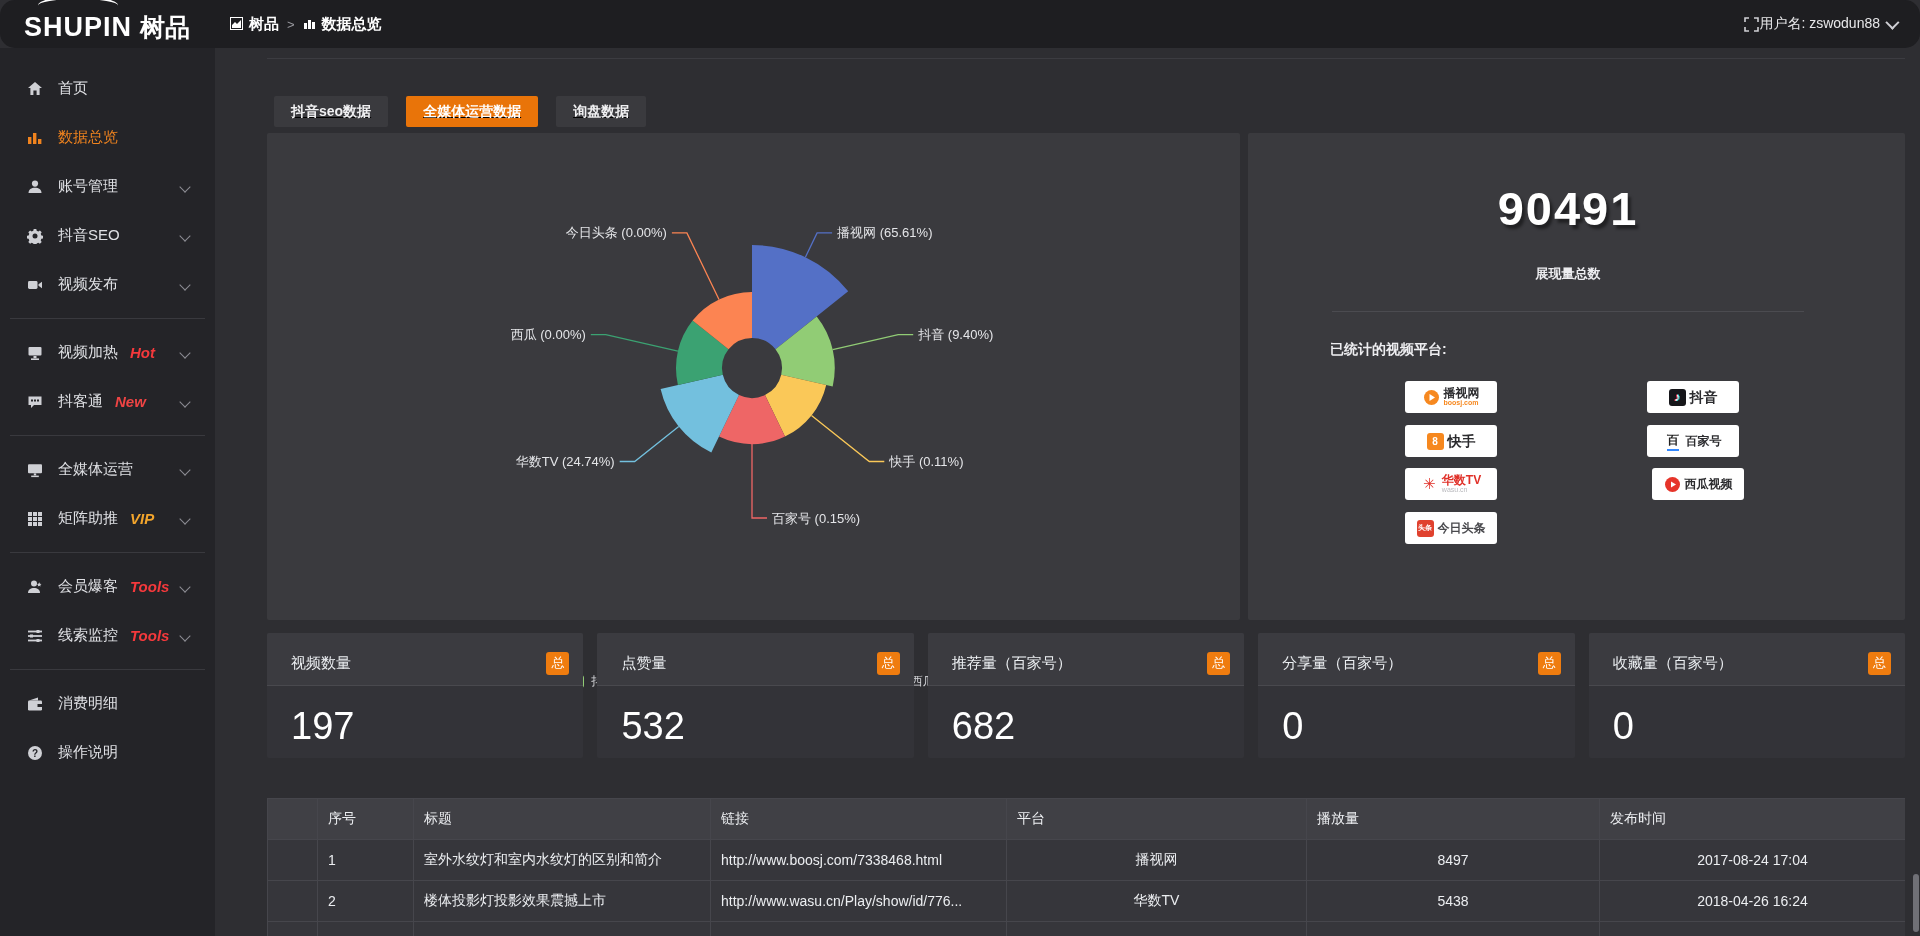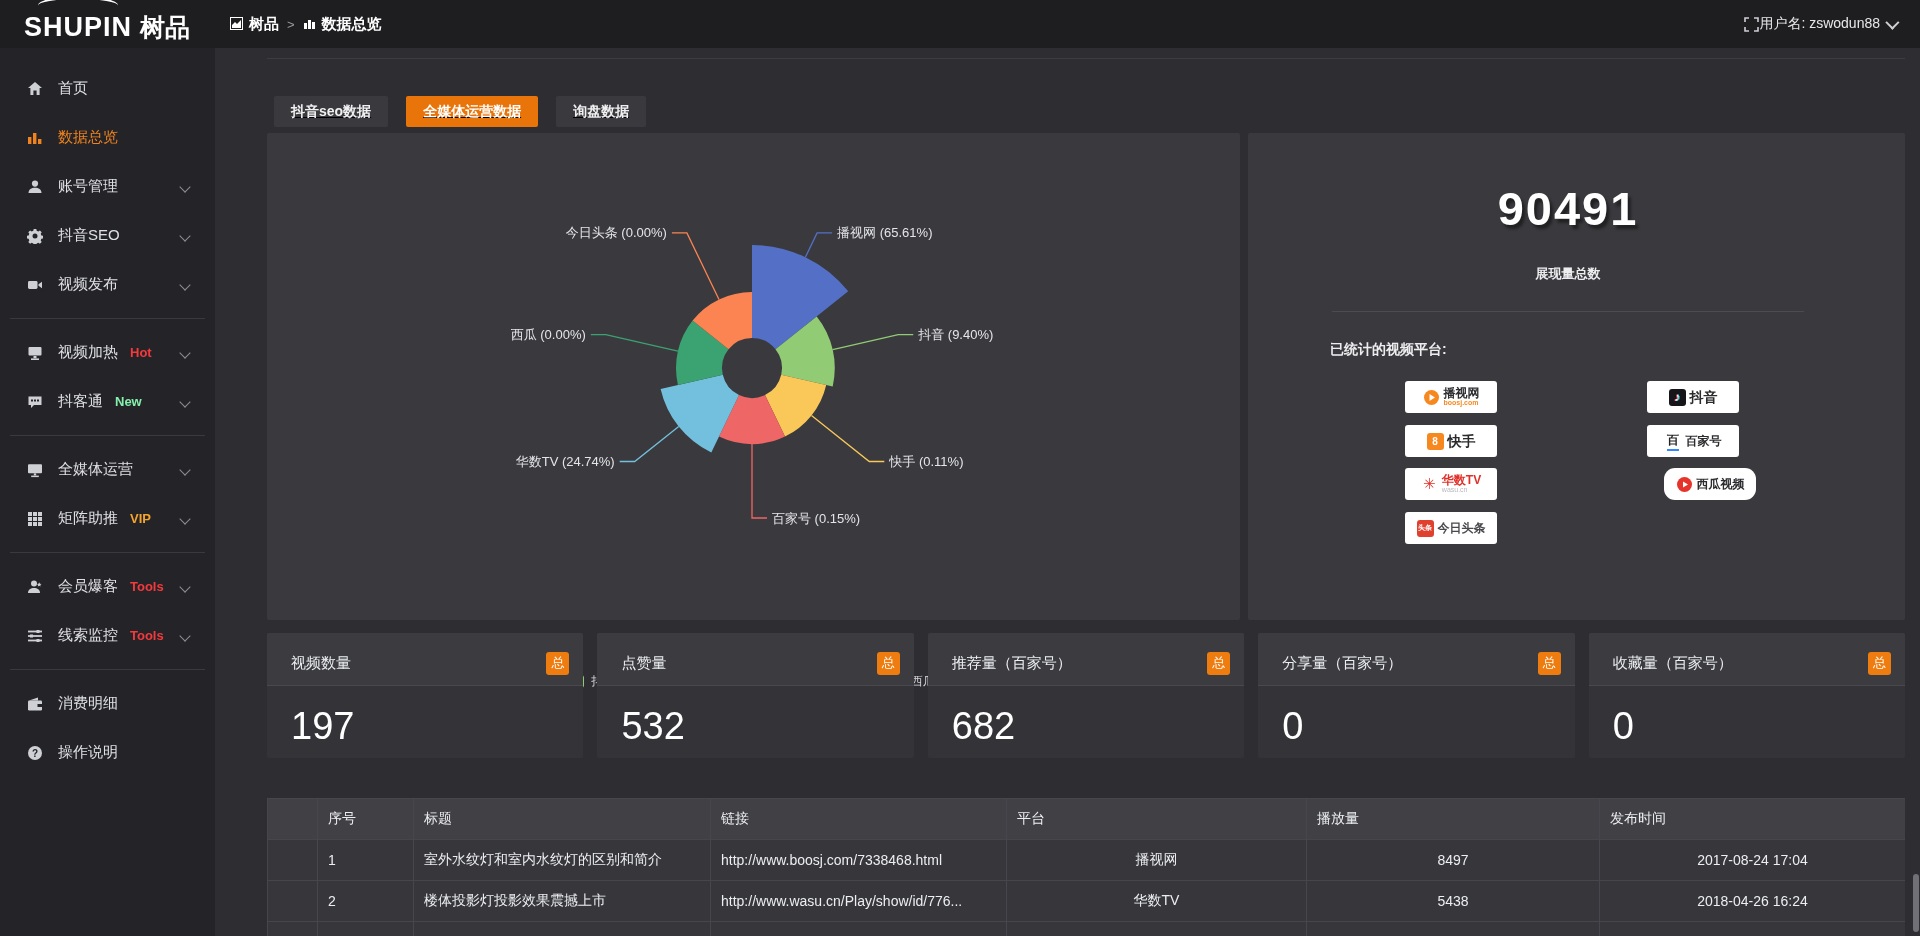--- a/index.html
+++ b/index.html
@@ -1,40 +1,40 @@
 <!DOCTYPE html>
 <html><head>
 <meta charset="utf-8">
 <style>
   html,body{margin:0;padding:0;background:#2d2d31;font-family:"Liberation Sans","DejaVu Sans",sans-serif;}
   .app{position:relative;width:1920px;height:936px;overflow:hidden;background:#2e2e32;}
 
   
-  .topbar{position:absolute;left:0;top:0;width:1920px;height:48px;background:#1e1e21;z-index:5;}
+  .topbar{position:absolute;left:0;top:0;width:1920px;height:48px;background:#1e1e21;z-index:5;border-radius:15px;}
   .logo{position:absolute;left:24px;top:5px;display:flex;align-items:flex-end;gap:8px;color:#fff;}
   .logo-en{font-size:27px;font-weight:800;letter-spacing:1px;line-height:36px;position:relative;padding-top:4px;}
   .logo-en:before{content:"";position:absolute;left:14px;right:14px;top:-9px;height:16px;border-top:3px solid #fff;border-radius:50%;}
   .logo-cn{font-size:25px;font-weight:800;line-height:36px;}
   .breadcrumb{position:absolute;left:230px;top:0;height:48px;display:flex;align-items:center;gap:8px;color:#fff;font-size:15px;font-weight:700;}
   .crumb{display:flex;align-items:center;gap:6px;}
   .crumb-sep{color:#9a9aa0;font-size:13px;font-weight:400;}
   .mini-ic{display:inline-block;}
   .topbar-right{position:absolute;right:24px;top:0;height:48px;display:flex;align-items:center;color:#e8e8ea;font-size:14px;}
   .fs-icon svg{display:block;}
   .userbox{display:flex;align-items:center;gap:6px;cursor:pointer;}
   .chev{width:8px;height:8px;border-right:2px solid #cfcfd4;border-bottom:2px solid #cfcfd4;transform:rotate(45deg) translateY(-2px);}
   .content-topline{position:absolute;left:267px;top:58px;width:1638px;height:1px;background:#3c3c41;}
 
   
   .sidebar{position:absolute;left:0;top:48px;width:215px;height:888px;background:#242428;padding-top:16px;box-sizing:border-box;z-index:4;}
   .side-item{position:relative;height:49px;display:flex;align-items:center;padding-left:26px;color:#dfe0e4;font-size:15px;cursor:pointer;}
   .side-item .s-ic{width:17px;height:17px;margin-right:15px;display:flex;align-items:center;justify-content:center;color:#cfd0d5;}
   .side-item.active{color:#f0831e;}
   .side-item.active .s-ic{color:#f0831e;}
-  .side-badge{font-size:13px;font-weight:700;margin-left:12px;}
+  .side-badge{font-size:15px;font-weight:700;font-style:italic;margin-left:12px;}
   .side-chev{position:absolute;right:26px;width:7px;height:7px;border-right:1.5px solid #8d8d94;border-bottom:1.5px solid #8d8d94;transform:rotate(45deg);}
   .side-div{height:1px;background:#39393e;margin:9px 10px;}
 
   
   .tabs{position:absolute;left:274px;top:96px;display:flex;gap:18px;z-index:3;text-decoration:underline;}
   .tab{height:31px;display:flex;align-items:center;padding:0 17px;background:#3a3a3e;color:#f0f0f2;font-size:14px;font-weight:700;border-radius:2px;cursor:pointer;}
   .tab.active{background:#e97409;color:#fff;}
 
   
   .panel{position:absolute;background:#3a3a3e;border-radius:2px;}
@@ -191,21 +191,21 @@
       <div class="side-item">
         <span class="s-ic">
           <svg width="16" height="16" viewBox="0 0 16 16" fill="currentColor">
             <path d="M1.5 2.5 h13 v8.5 h-7.5 l-3 3 v-3 h-2.5 Z"></path>
             <rect x="4" y="5.5" width="2" height="2" fill="#242428"></rect>
             <rect x="7" y="5.5" width="2" height="2" fill="#242428"></rect>
             <rect x="10" y="5.5" width="2" height="2" fill="#242428"></rect>
           </svg>
         </span>
         <span>抖客通</span>
-        <span class="side-badge" style="color: #86efac;">New</span>
+        <span class="side-badge" style="color: #ef4444;">New</span>
         <span class="side-chev"></span>
       </div>
       <div class="side-div"></div>
       <div class="side-item">
         <span class="s-ic">
           <svg width="16" height="16" viewBox="0 0 16 16" fill="currentColor">
             <rect x="1" y="2.2" width="14" height="9" rx="1"></rect>
             <rect x="6.8" y="11.4" width="2.4" height="2"></rect>
             <rect x="4.2" y="13.6" width="7.6" height="1.5"></rect>
           </svg>
@@ -389,21 +389,21 @@
             <span style="color:#fff;font-size:12px;text-shadow:1px 0 #25f4ee,-1px 0 #fe2c55;">♪</span>
           </span>
           <span class="pb-main" style="font-size:14px;">抖音</span>
         </div>
         <div class="plat-box" style="left: 399px; top: 292px;">
           <span class="pb-ic">
             <span style="color:#222;font-size:12px;font-weight:800;border-bottom:2px solid #3388ff;">百</span>
           </span>
           <span class="pb-main">百家号</span>
         </div>
-        <div class="plat-box" style="left: 416px; top: 335px; border-radius: 11px;">
+        <div class="plat-box" style="left: 404px; top: 335px;">
           <span class="pb-ic">
             <svg width="17" height="17" viewBox="0 0 17 17">
               <circle cx="8.5" cy="8.5" r="7.5" fill="#e6342a"></circle>
               <path d="M7 5.5 L12 8.5 L7 11.5 Z" fill="#fff"></path>
             </svg>
           </span>
           <span class="pb-main">西瓜视频</span>
         </div>
       </div>
   </div>

